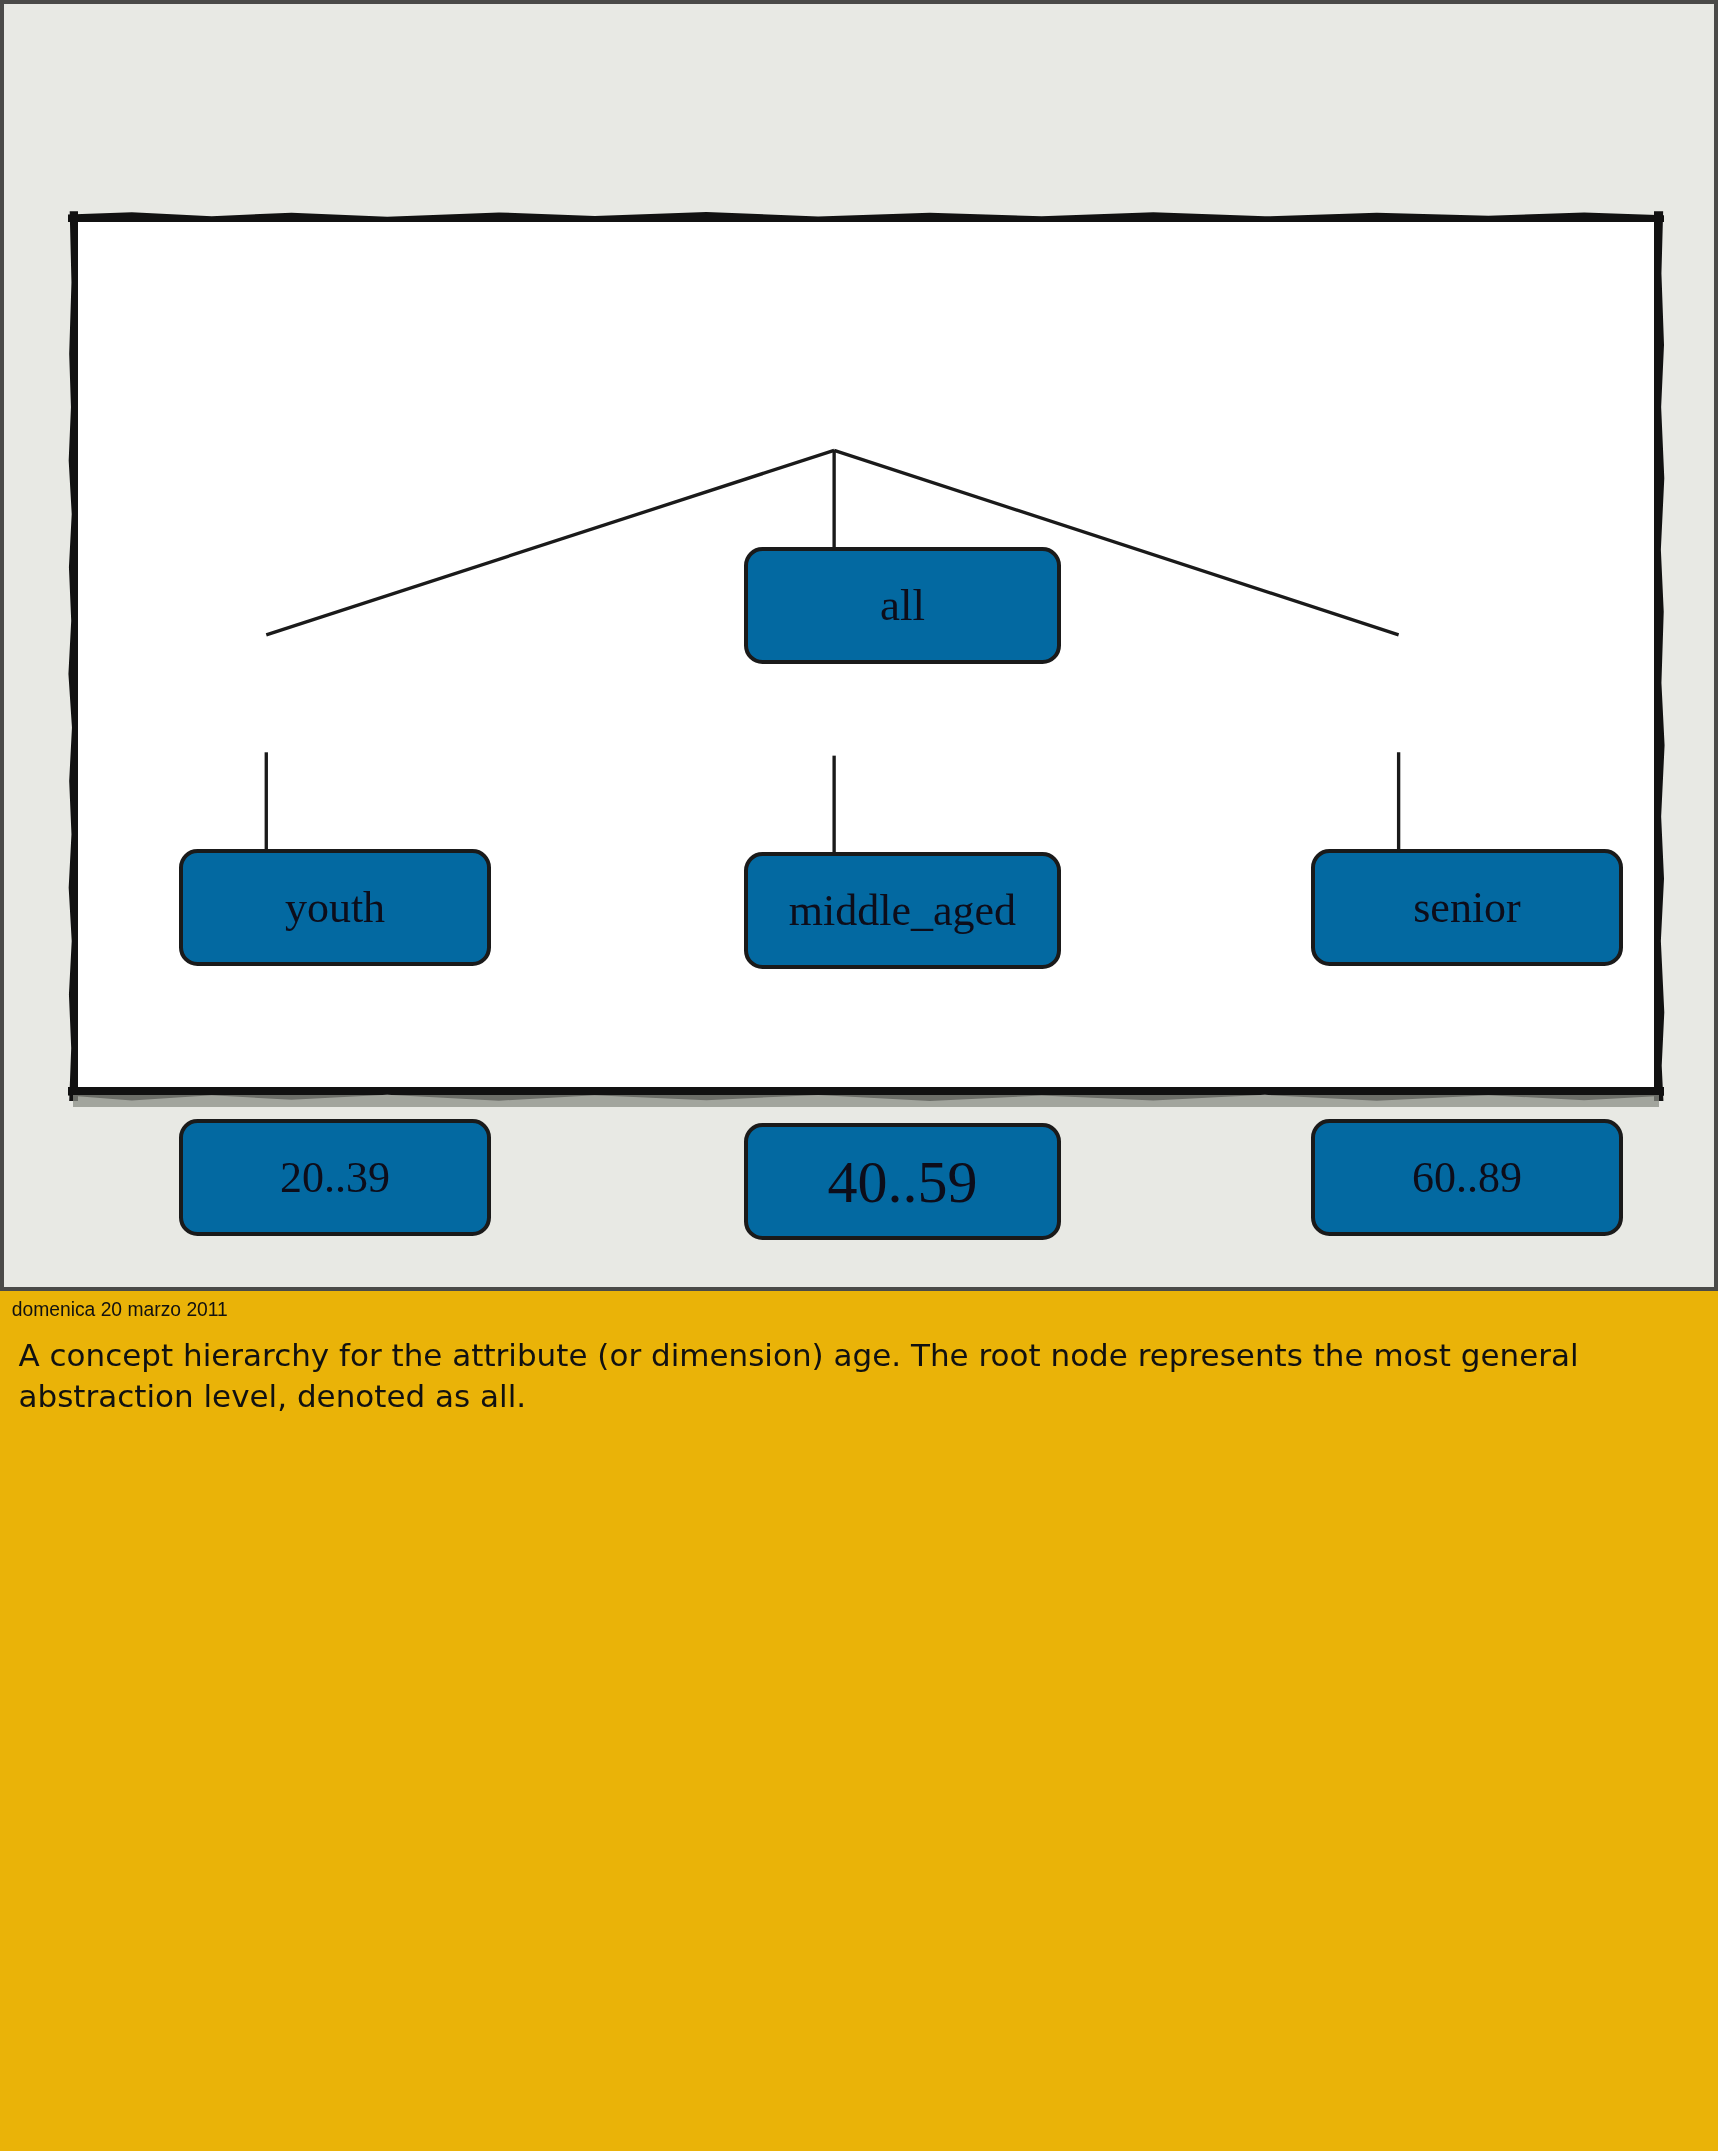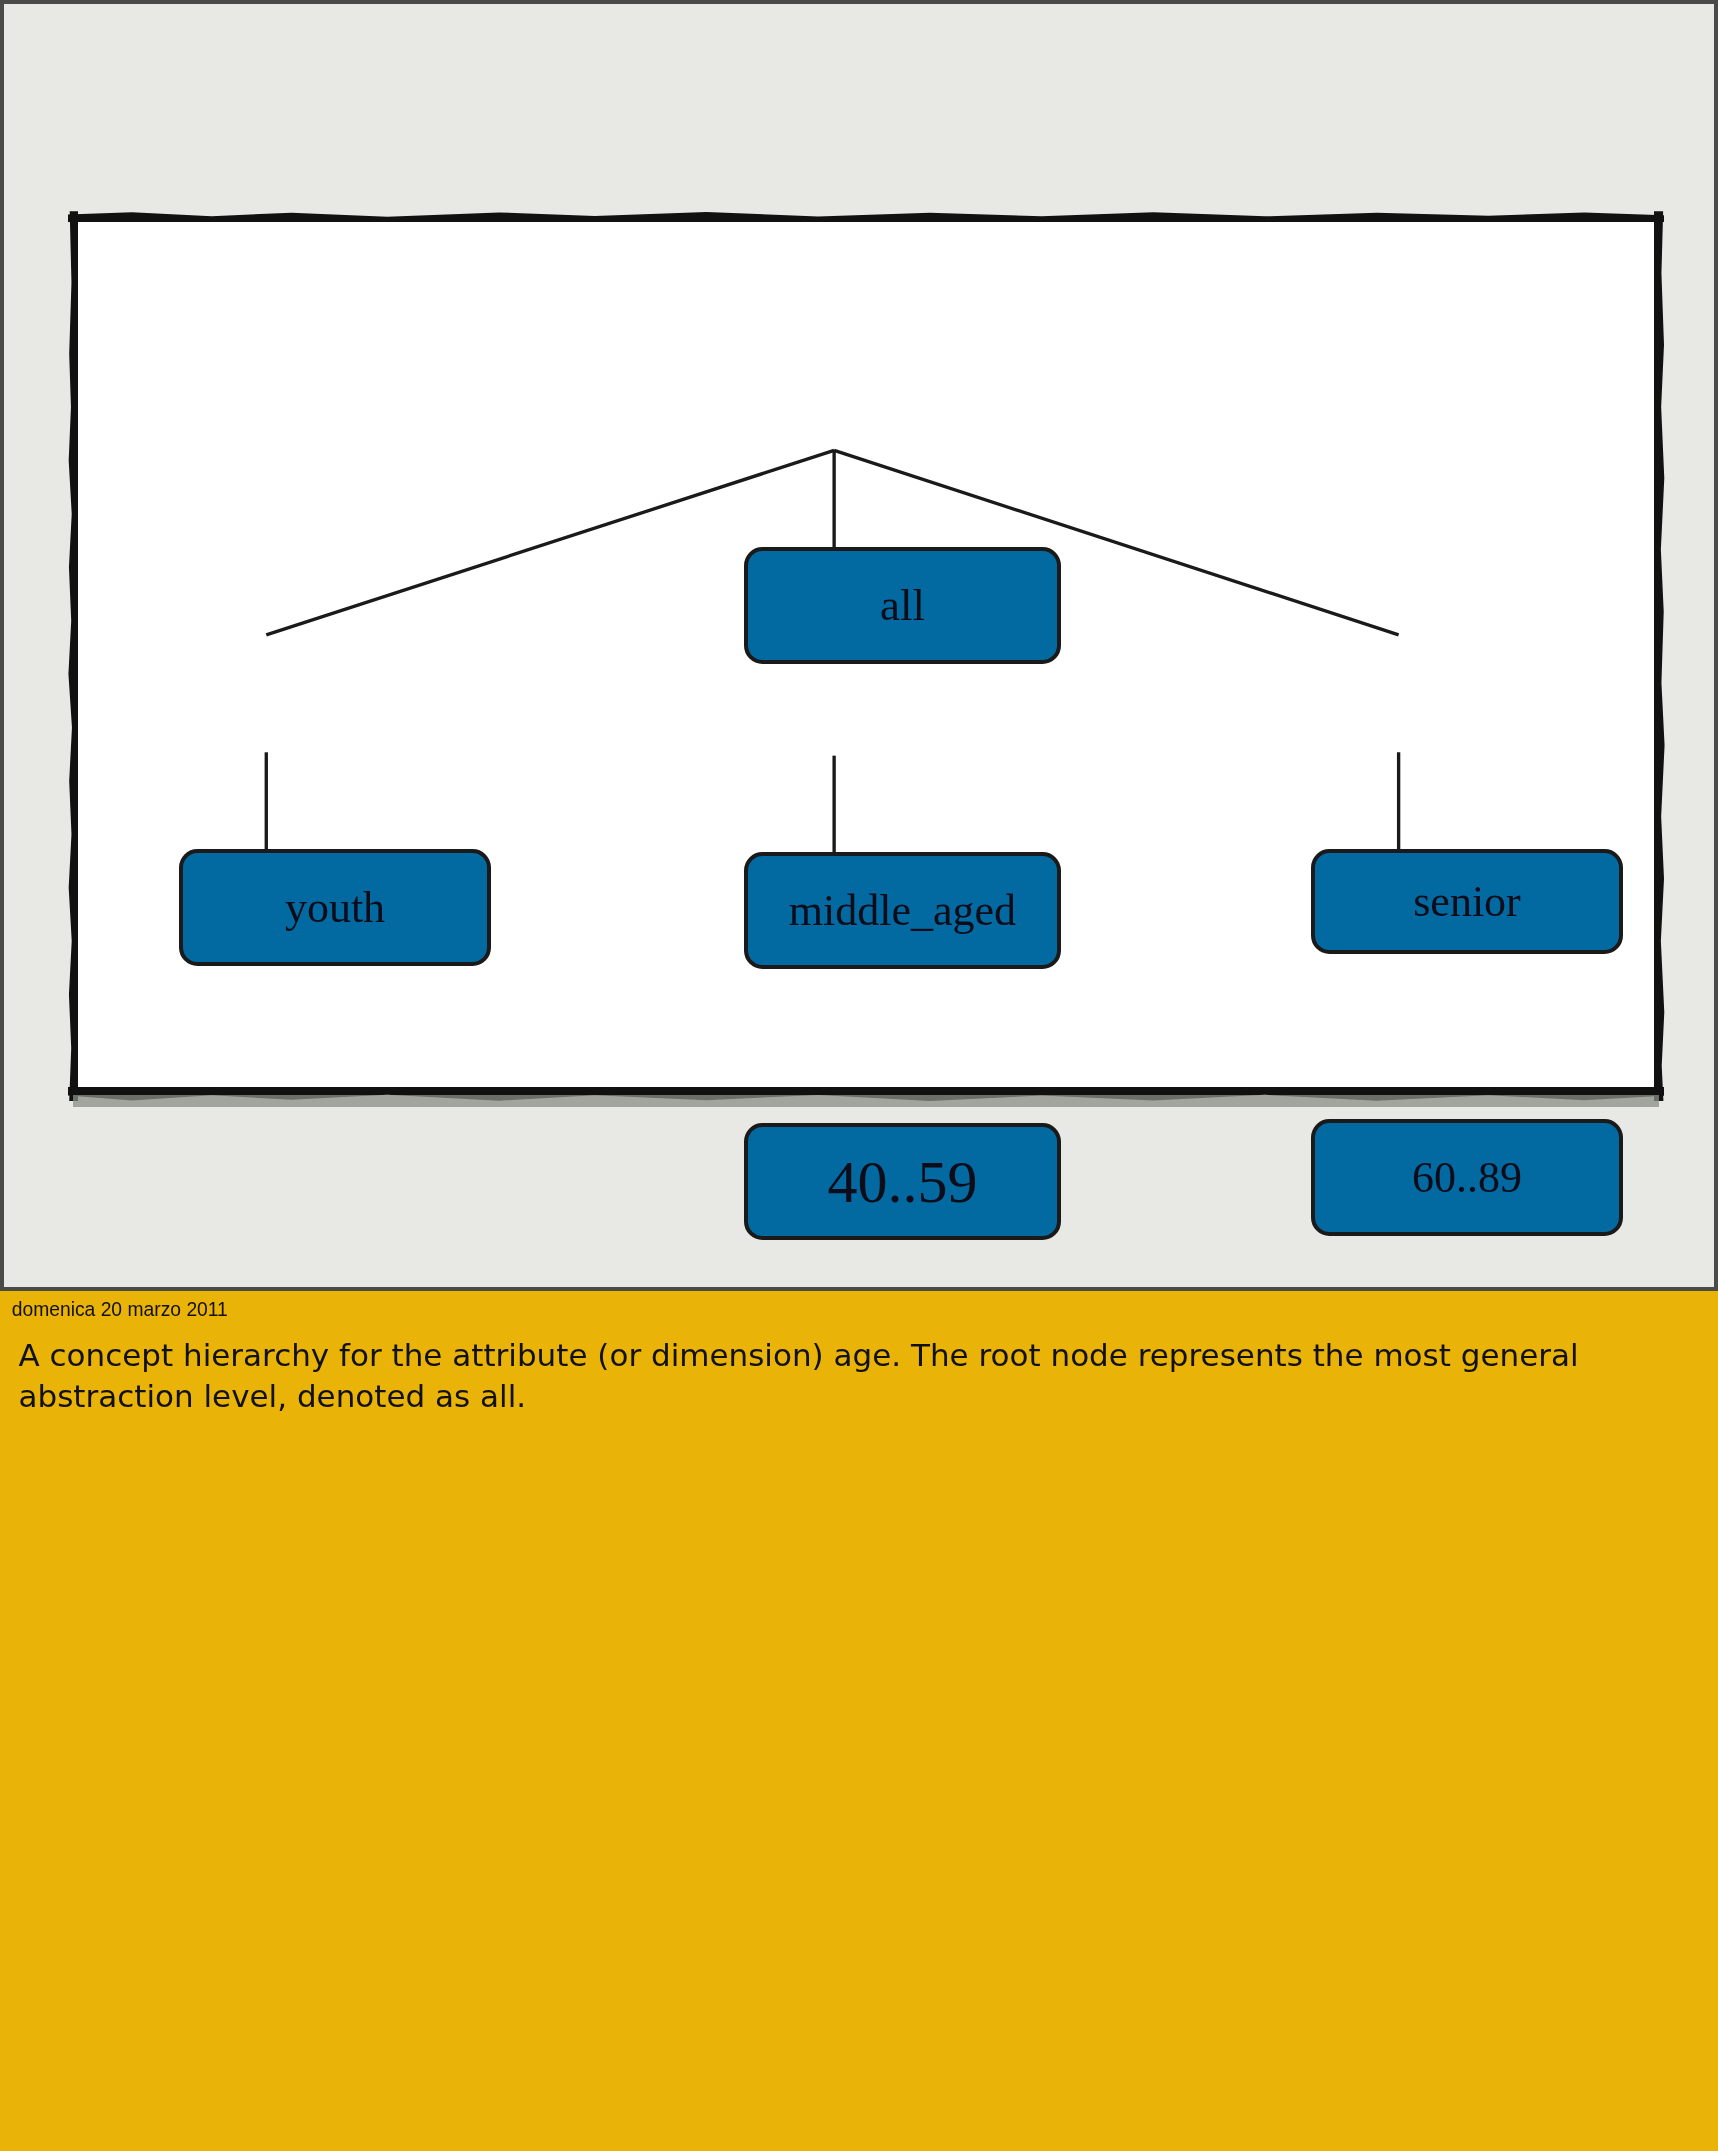--- a/index.html
+++ b/index.html
@@ -84,21 +84,21 @@
     display: flex;
     align-items: center;
     justify-content: center;
     box-sizing: border-box;
     line-height: 1;
   }
 
   #node-all      { left: 671px;  top: 329px;  width: 317px; height: 117px; font-size: 45px; }
   #node-youth    { left: 106px;  top: 631px;  width: 312px; height: 117px; font-size: 44px; }
   #node-middle   { left: 671px;  top: 634px;  width: 317px; height: 117px; font-size: 44px; }
-  #node-senior   { left: 1238px; top: 631px;  width: 312px; height: 105px; font-size: 44px; }
+  #node-senior   { left: 1238px; top: 631px;  width: 312px; height: 117px; font-size: 44px; }
   #node-2039     { left: 106px;  top: 901px; width: 312px; height: 117px; font-size: 44px; }
   #node-4059     { left: 671px;  top: 905px; width: 317px; height: 117px; font-size: 60px; }
   #node-6089     { left: 1238px; top: 901px; width: 312px; height: 117px; font-size: 44px; }
 
   
   #edges {
     position: absolute;
     left: 0; top: 0;
     width: 1586px; height: 874px;
     pointer-events: none;
@@ -194,20 +194,21 @@
     </svg>
 
     <div class="node" id="node-all">all</div>
 
     <div class="node" id="node-middle">middle_aged</div>
 
     <div class="node" id="node-youth">youth</div>
 
     <div class="node" id="node-senior">senior</div>
 
+    <div class="node" id="node-2039">20..39</div>
 
     <div class="node" id="node-4059">40..59</div>
 
     <div class="node" id="node-6089">60..89</div>
   </div>
 
   <div id="reflection">
     <div id="refl-haze"></div>
     <div id="reflection-inner">
       

